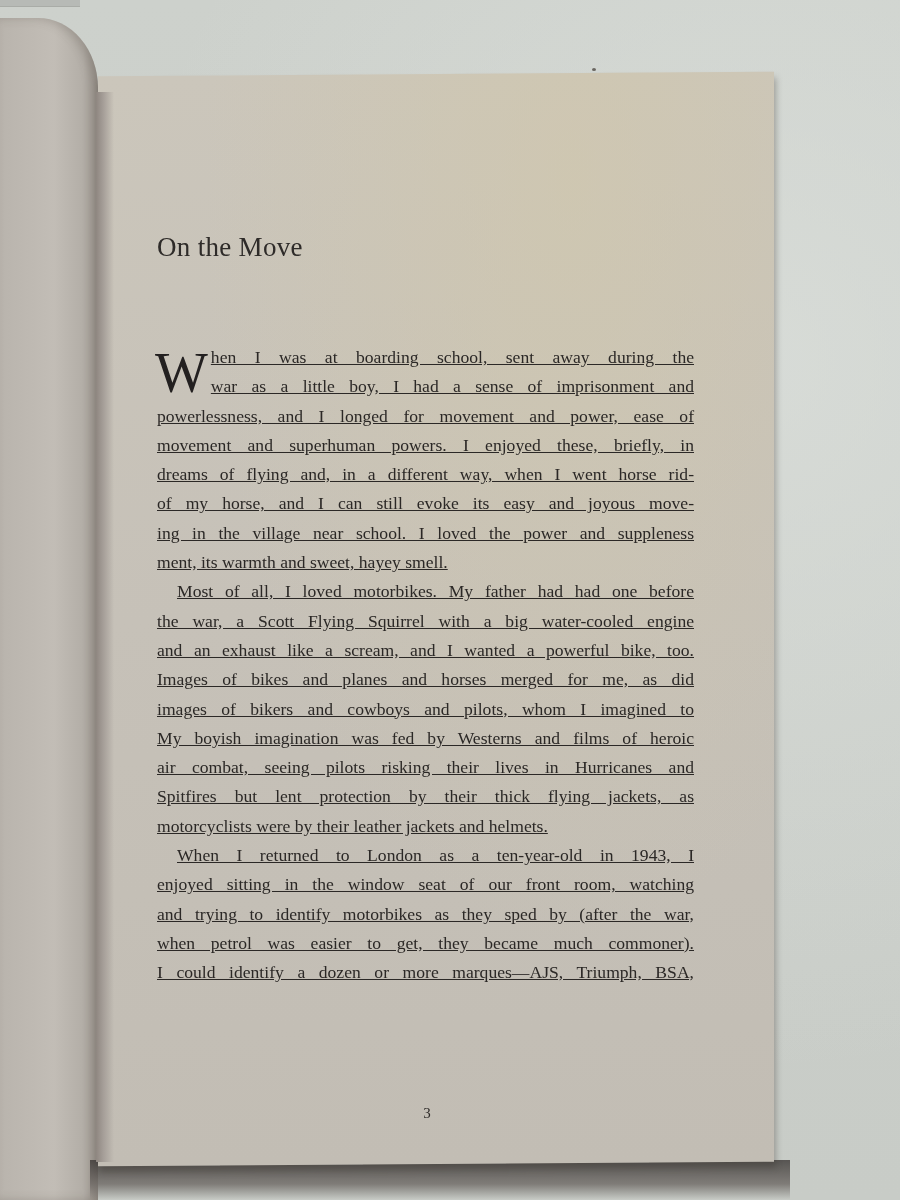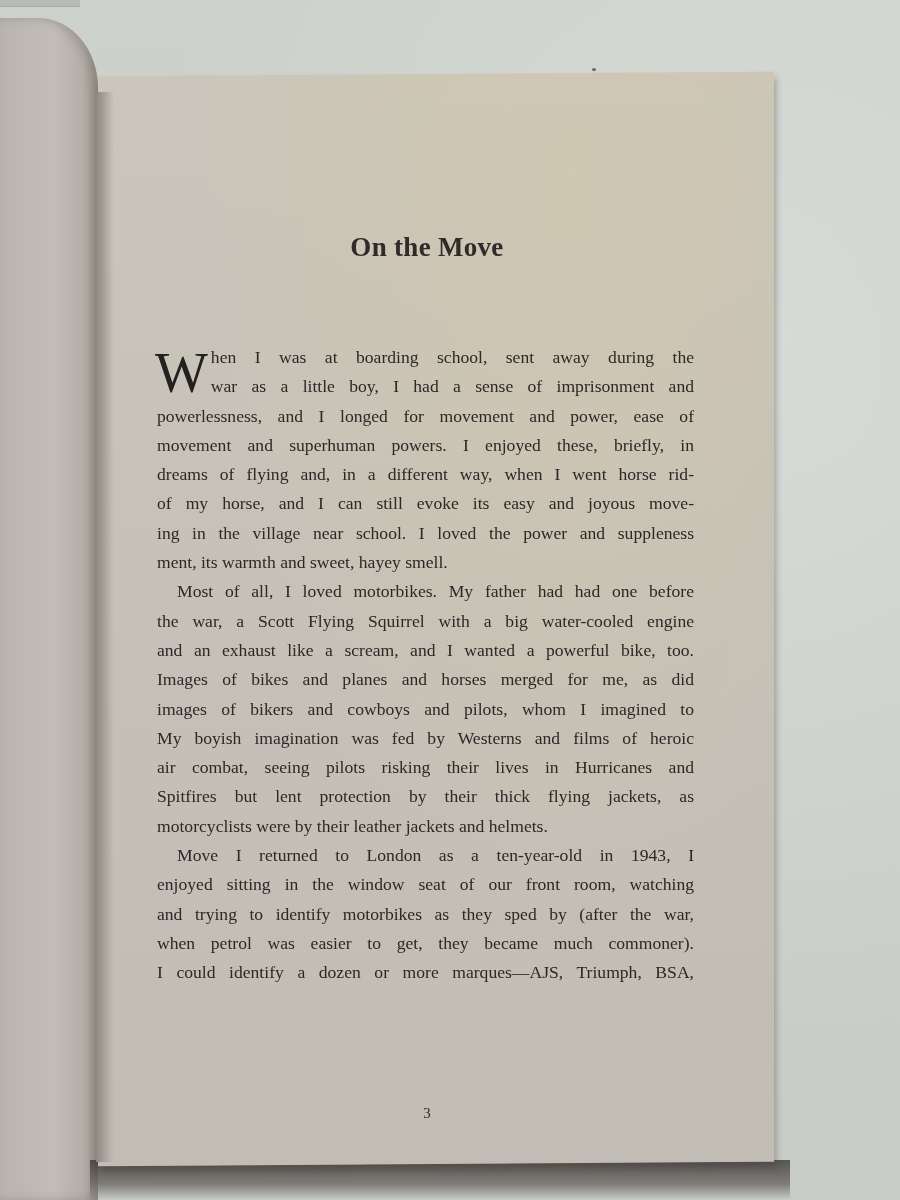--- a/index.html
+++ b/index.html
@@ -75,26 +75,25 @@
     left: 157px;
     top: 0;
     width: 540px;
     color: #2b2826;
   }
   .chapter-title {
     position: absolute;
     left: 0;
     width: 540px;
     top: 232px;
-    text-align: center;
     font-size: 27px;
     letter-spacing: 0.3px;
     color: #2e2b29;
     margin: 0;
-    font-weight: bold;
+    font-weight: normal;
   }
   .body-text {
     position: absolute;
     top: 343px;
     left: 0;
     width: 537px;
   }
   .para {
     margin: 0;
     font-size: 17.6px;
@@ -108,20 +107,21 @@
     font-size: 56px;
     line-height: 46px;
     margin: 7px 3px 0 -2px;
     color: #232020;
   }
   .line {
     display: block;
     text-align: justify;
     text-align-last: justify;
     white-space: nowrap;
+    text-decoration: underline;
   }
   .line.last {
     text-align-last: left;
   }
   .page-number {
     position: absolute;
     left: 0;
     width: 540px;
     top: 1105px;
     text-align: center;
@@ -169,21 +169,21 @@
       <span class="line">the war, a Scott Flying Squirrel with a big water-cooled engine</span>
       <span class="line">and an exhaust like a scream, and I wanted a powerful bike, too.</span>
       <span class="line">Images of bikes and planes and horses merged for me, as did</span>
       <span class="line">images of bikers and cowboys and pilots, whom I imagined to</span>
       <span class="line">My boyish imagination was fed by Westerns and films of heroic</span>
       <span class="line">air combat, seeing pilots risking their lives in Hurricanes and</span>
       <span class="line">Spitfires but lent protection by their thick flying jackets, as</span>
       <span class="line last">motorcyclists were by their leather jackets and helmets.</span>
     </p>
     <p class="para">
-      <span class="line" style="padding-left:20px">Move I returned to London as a ten-year-old in 1943, I</span>
+      <span class="line" style="padding-left:20px">When I returned to London as a ten-year-old in 1943, I</span>
       <span class="line">enjoyed sitting in the window seat of our front room, watching</span>
       <span class="line">and trying to identify motorbikes as they sped by (after the war,</span>
       <span class="line">when petrol was easier to get, they became much commoner).</span>
       <span class="line">I could identify a dozen or more marques—AJS, Triumph, BSA,</span>
     </p>
   </div>
 
   <div class="page-number">3</div>
 </div>
 

